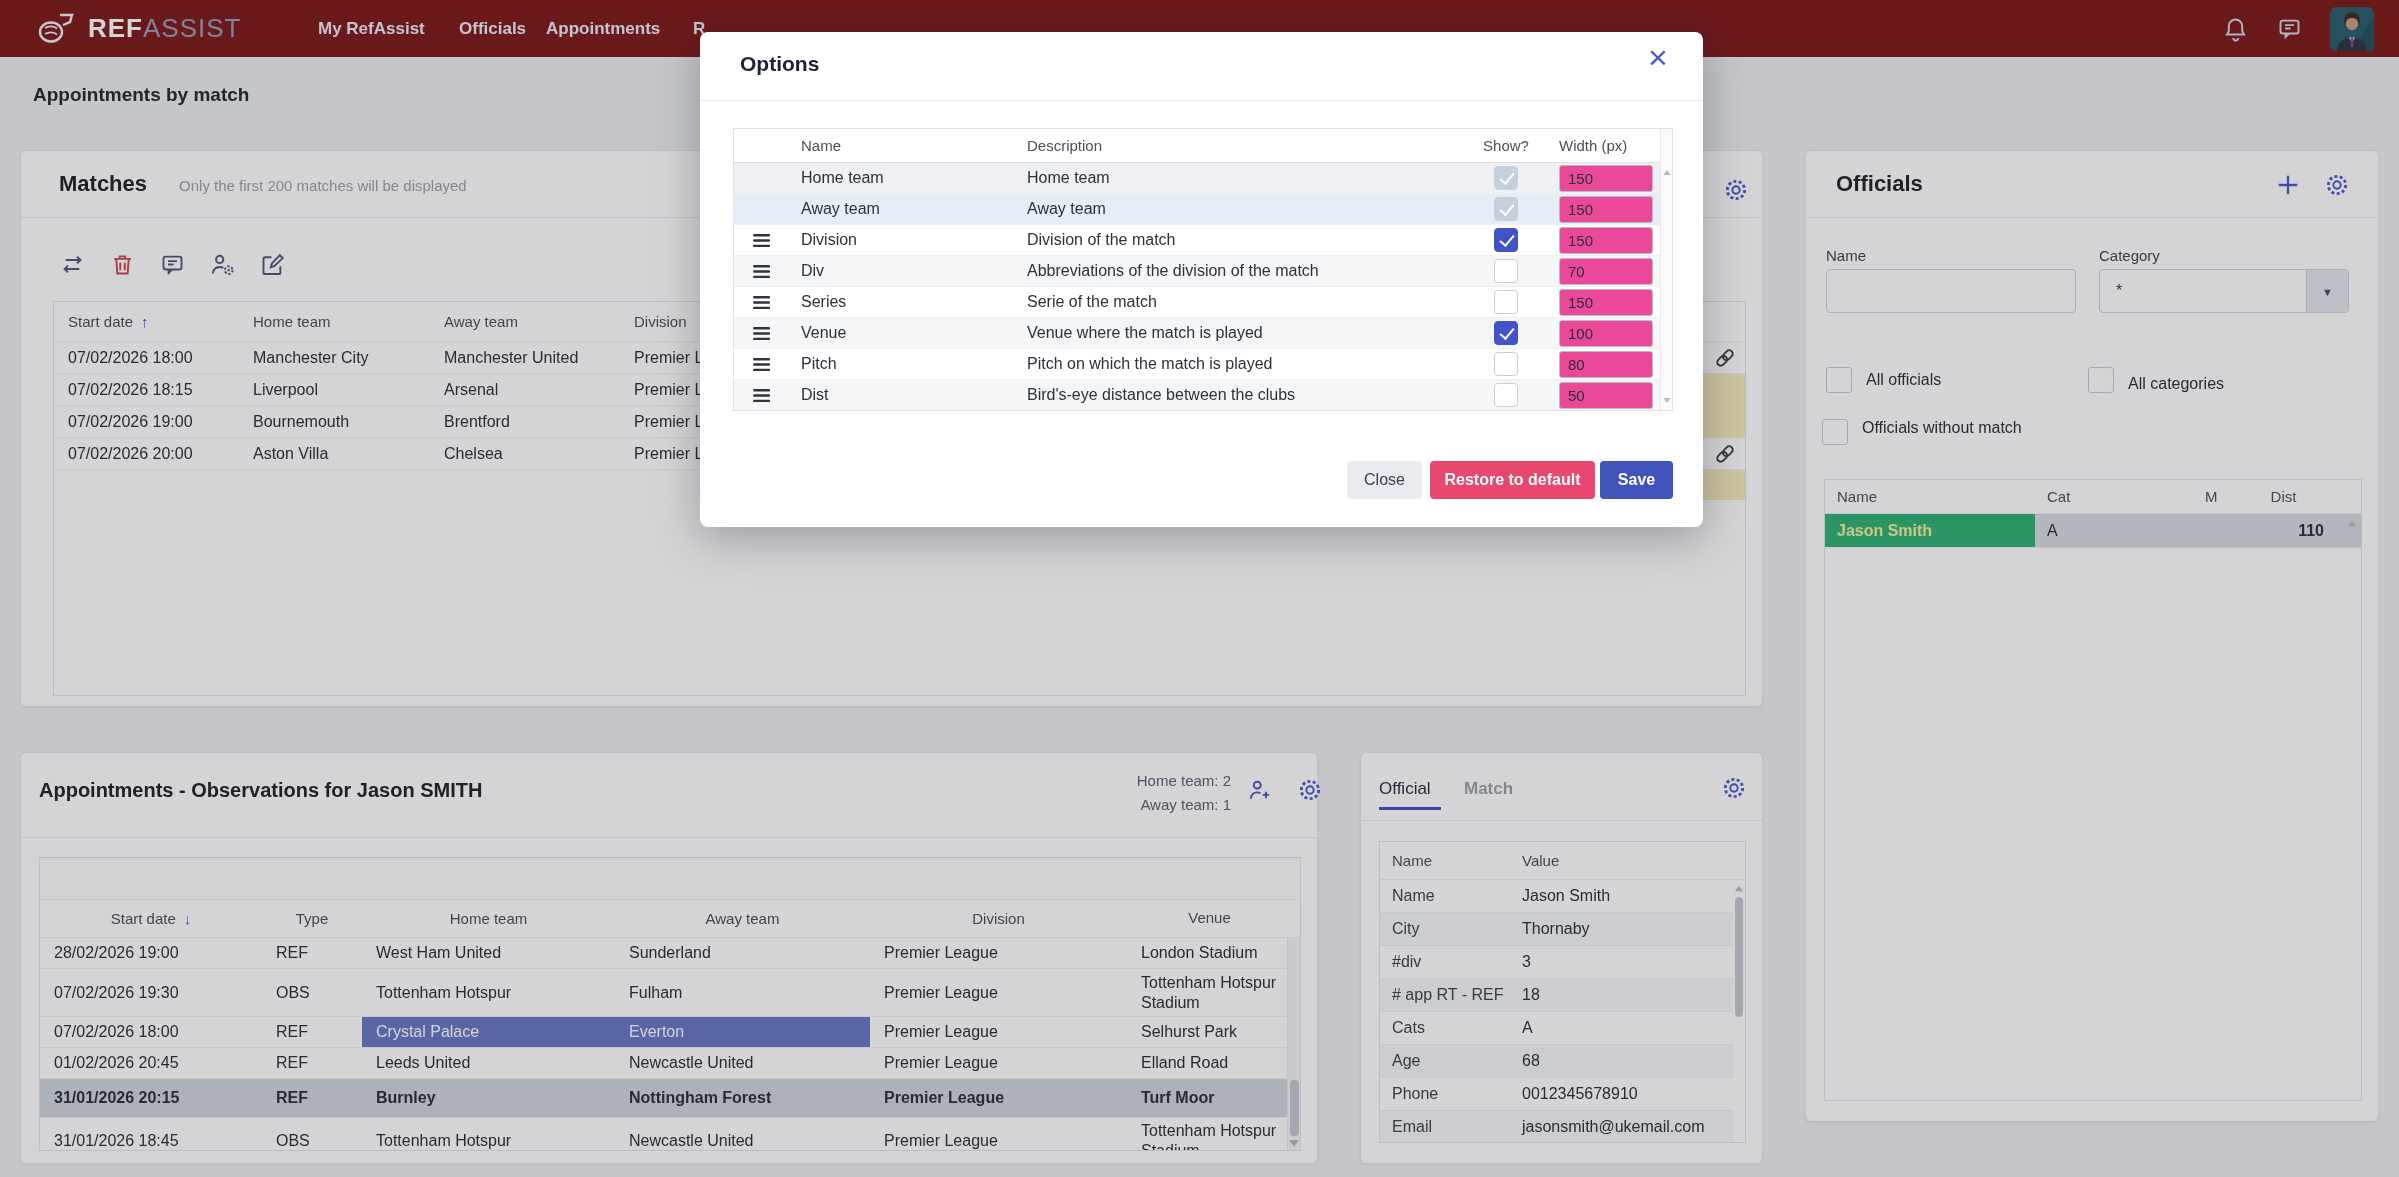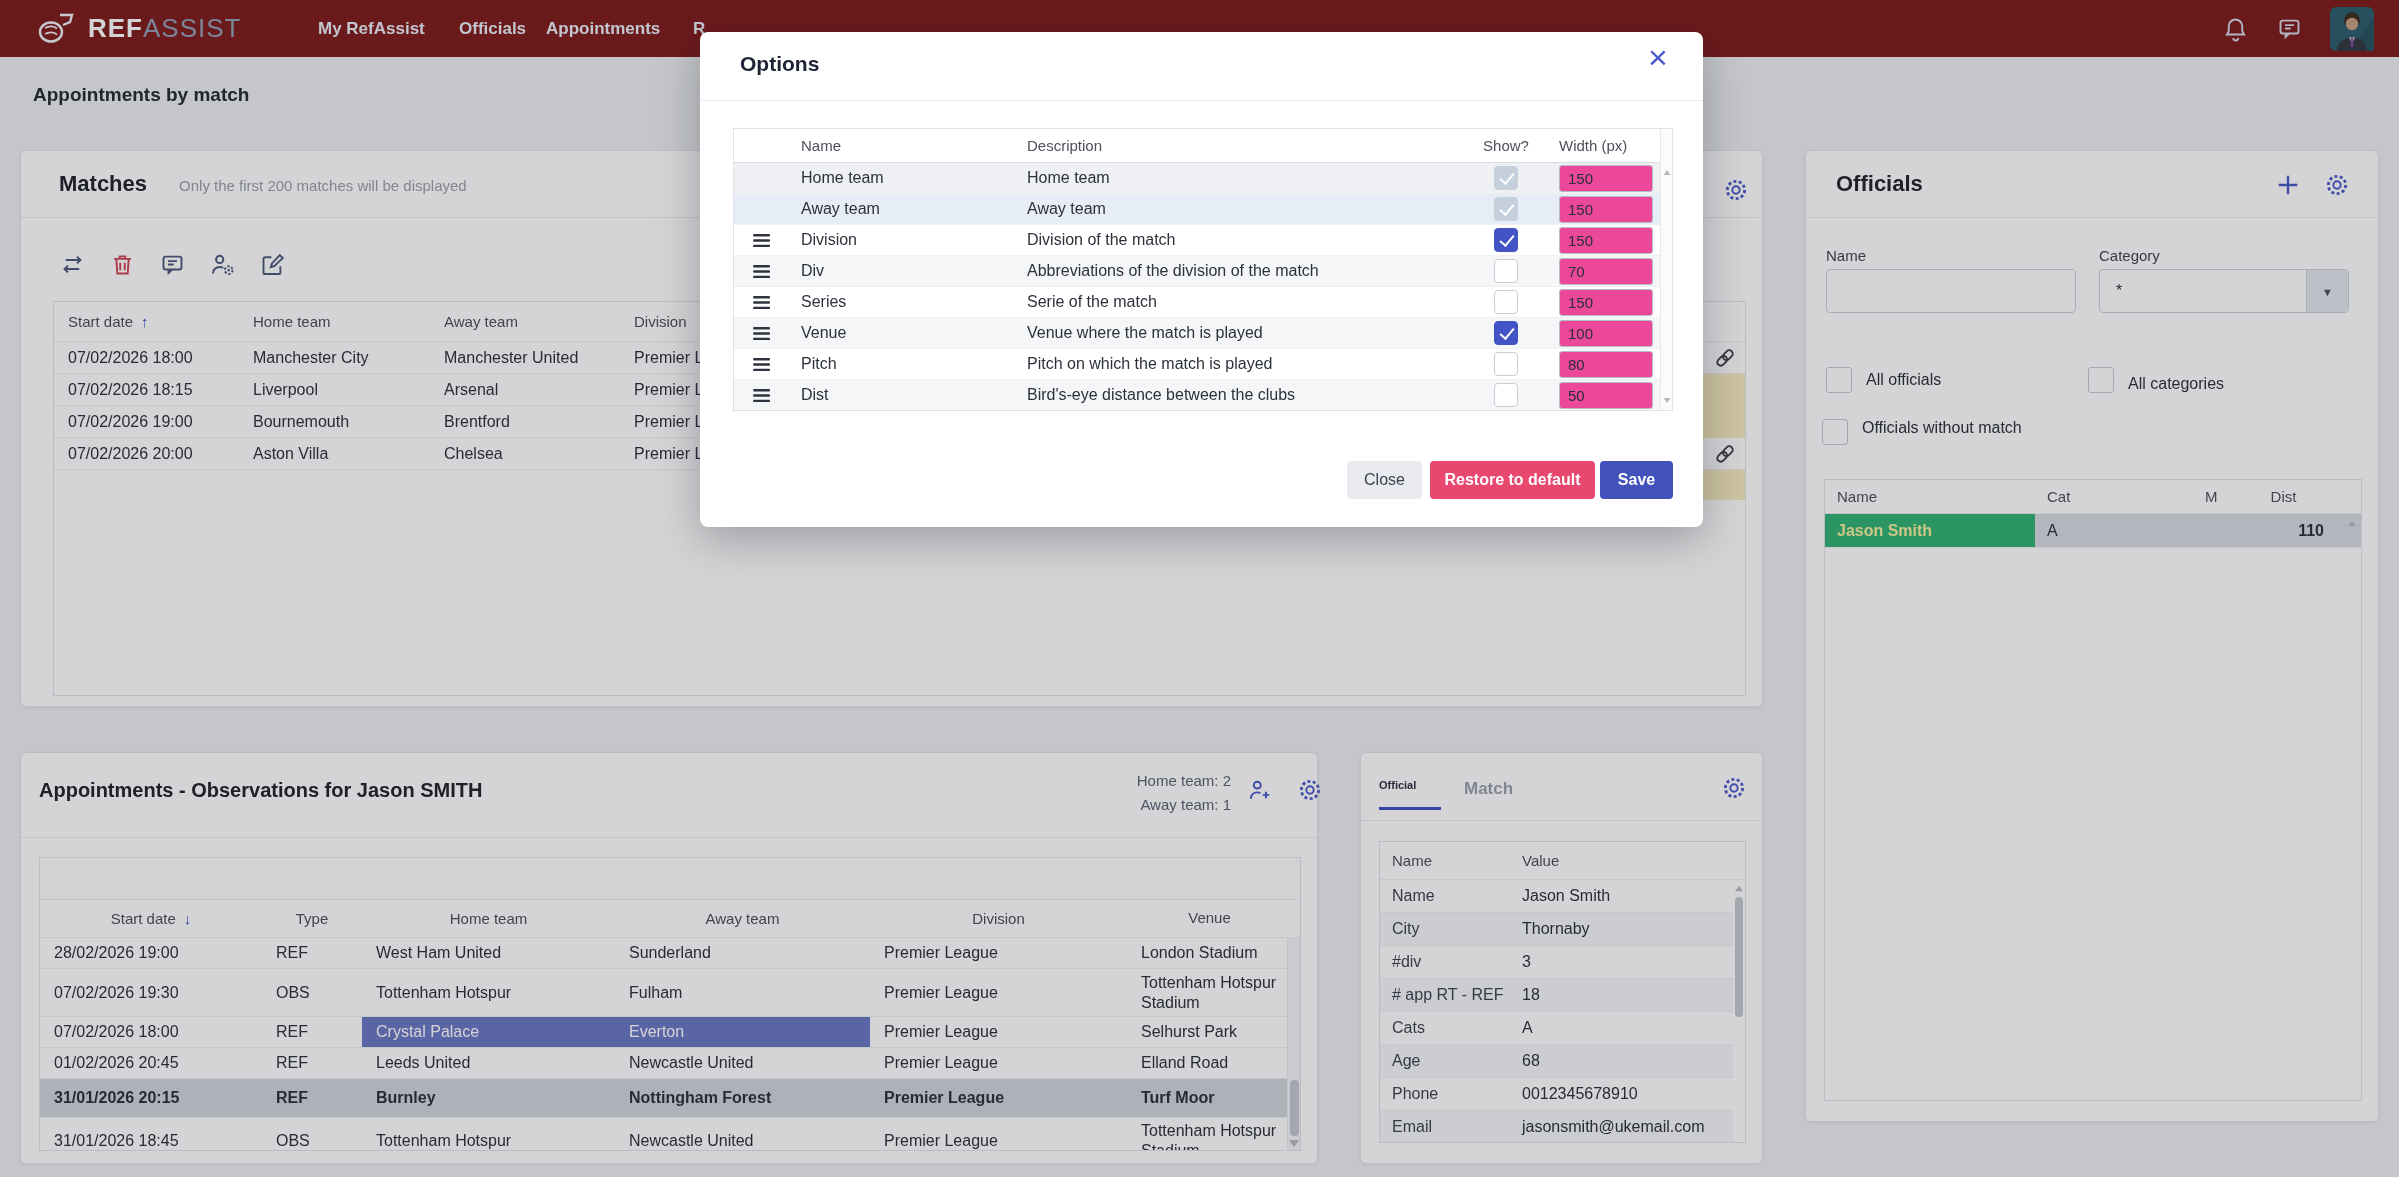--- a/index.html
+++ b/index.html
@@ -42,21 +42,21 @@
 .fcb{width:26px;height:26px;border:1px solid #c4c9d2;border-radius:3px;background:#fff}
 .winput{width:94px;height:27px;border:1px solid #b6bbc4;border-radius:3px;font-size:15px;color:#2a2e38;padding-left:8px;font-family:"Liberation Sans",sans-serif;background:#ec4899}
 .btn{border:none;border-radius:4px;font-size:16px;font-family:"Liberation Sans",sans-serif;cursor:pointer}
 .tri-up{width:0;height:0;border-left:5px solid transparent;border-right:5px solid transparent;border-bottom:7px solid #b6bac0}
 .tri-down{width:0;height:0;border-left:5px solid transparent;border-right:5px solid transparent;border-top:7px solid #b6bac0}
 .navitem{position:absolute;top:0;height:57px;line-height:57px;font-size:17px;font-weight:600;color:#e9edf4;cursor:pointer}
 .scrolltrack{position:absolute;background:#f4f5f7;border-left:1px solid #e7e9ec}
 .thumb{position:absolute;background:#c5c9d0;border-radius:4px}
 .linkcell{position:absolute;width:46px;border-left:1px solid #eef0f2;display:flex;align-items:center;justify-content:center}
 .tan{background:#f7ecbd}
-.tab-active{font-size:11px;font-weight:700;color:#2b3040}
+.tab-active{font-size:17px;font-weight:400;color:#2b3040}
 .tab-idle{font-size:17px;font-weight:600;color:#9aa1ac}
 .flabel{font-size:15px;color:#3f4450}
 .finput{background:#fff;border:1px solid #ccd1d9;border-radius:4px}
 .grn{background:#33b274;color:#f5ef9e;font-weight:700}
 .gry{background:#d7dbe0}
 </style>
 </head>
 <body>
 
 <div class="abs" style="left:0;top:0;width:2399px;height:57px;background:#7f1d1d">

